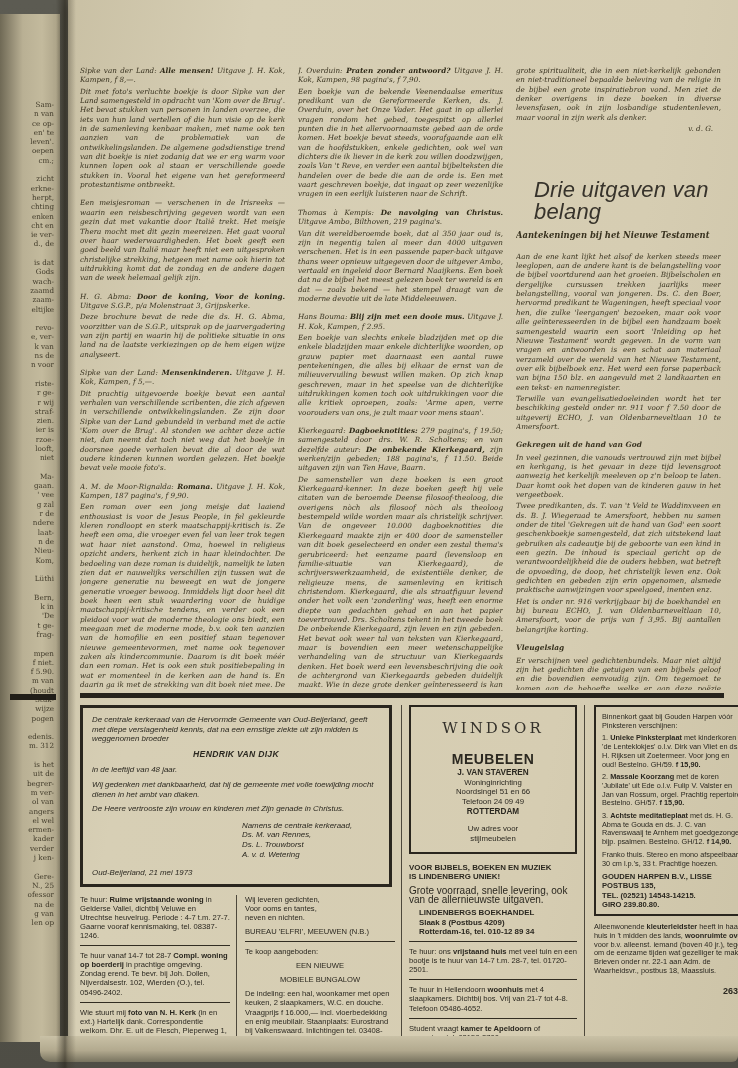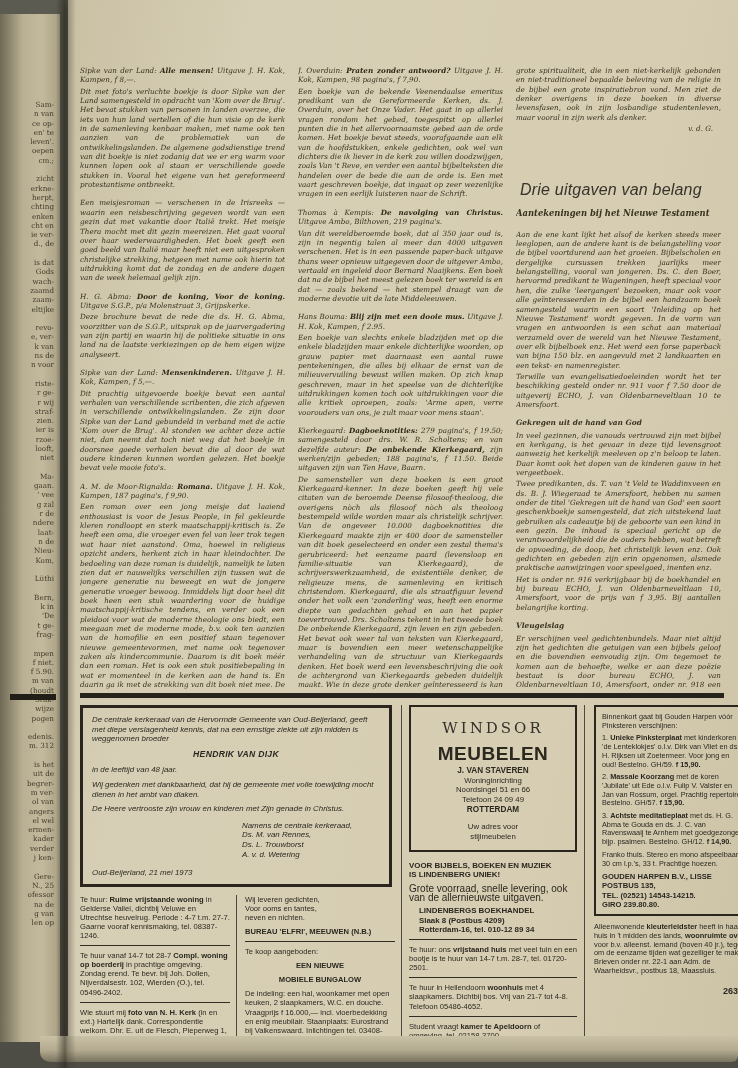--- a/index.html
+++ b/index.html
@@ -43,22 +43,22 @@
     text-align:justify;
     font-style:italic;
   }
   .col p{margin:0 0 2px 0;}
   .rv{margin-bottom:9px;}
   .rv .rhead b{color:#2e2917;}
   .cont{margin-bottom:0;}
   .sig{text-align:right;padding-right:8px;margin-top:2px !important;}
   .headline{
     font-family:"Liberation Sans",sans-serif;font-weight:400;
-    font-size:16px;line-height:22px;letter-spacing:.2px;color:#37332b;
-    margin:46px 0 8px 4px;text-align:left;
+    font-size:22px;line-height:22px;letter-spacing:.2px;color:#37332b;
+    margin:46px 0 8px 18px;text-align:left;
   }
   .subtitle{font-weight:bold;font-size:8.4px;margin:0 0 11px 0 !important;text-align:left;}
   .subhead{font-weight:bold;font-size:7.4px;margin:9px 0 3px 0 !important;text-align:left;}
   
   .rule{height:5px;background:#26231c;margin:3px 4px 7px 0;}
   
   .ads{display:flex;gap:9px;font-family:"Liberation Sans",sans-serif;color:#2b2820;}
   .ads-left{width:312px;flex:0 0 312px;}
   .ads-mid{width:168px;flex:0 0 168px;border-left:1px solid #4d483b;border-right:1px solid #4d483b;padding:0 7px;}
   .ads-right{width:158px;flex:0 0 158px;}
@@ -68,26 +68,26 @@
   }
   .obit p{margin:0 0 5px 0;font-style:italic;}
   .o-name{text-align:center;font-weight:bold;font-size:8.6px;margin:6px 0 6px 0 !important;letter-spacing:.3px;}
   .o-sign{margin-left:150px !important;margin-top:7px !important;}
   .o-place{margin-top:9px !important;margin-bottom:0 !important;}
   .cls-row{display:flex;}
   .cls-col{width:150px;flex:0 0 150px;font-size:7.6px;line-height:9.1px;padding-right:6px;}
   .cls-col.bcol{border-left:1px solid #4d483b;padding-left:8px;padding-right:0;}
   .ci{margin:0 0 5px 0;}
   .csep{border-top:1.5px solid #322d22;margin:4px 0 5px 0;}
-  .bold{font-weight:bold;}
+  .bold{font-weight:normal;}
   .center{text-align:center;}
   
   .windsor{border:2.5px solid #2a261e;padding:8px 6px 9px 6px;text-align:center;margin-bottom:9px;}
   .w-logo{font-family:"DejaVu Serif",serif;font-size:21px;line-height:22px;letter-spacing:3px;color:#33302a;font-variant:small-caps;}
-  .w-name{font-weight:bold;font-size:19px;letter-spacing:.5px;margin:6px 0 1px 0;}
+  .w-name{font-weight:bold;font-size:14px;letter-spacing:.5px;margin:14px 0 1px 0;}
   .w-owner{font-weight:bold;font-size:8.2px;margin:1px 0;}
   .w-line{font-size:7.8px;line-height:9.4px;}
   .w-city{font-weight:bold;font-size:8.2px;margin-top:1px;}
   .w-tag{font-size:7.8px;line-height:9.4px;margin-top:8px;}
   .lb-head{font-weight:bold;font-size:7.9px;line-height:9.4px;margin:0 0 4px 0;}
   .lb-body{font-size:10px;line-height:9.2px;margin:0 0 4px 0;}
   .lb-name{font-weight:bold;font-size:7.9px;line-height:9.6px;margin:0 0 0 10px;}
   .mid-cls{font-size:7.6px;line-height:9.1px;}
   
   .gouden{border:2.5px solid #2a261e;padding:6px 6px 5px 6px;font-size:7.3px;line-height:8.7px;margin-bottom:7px;}

